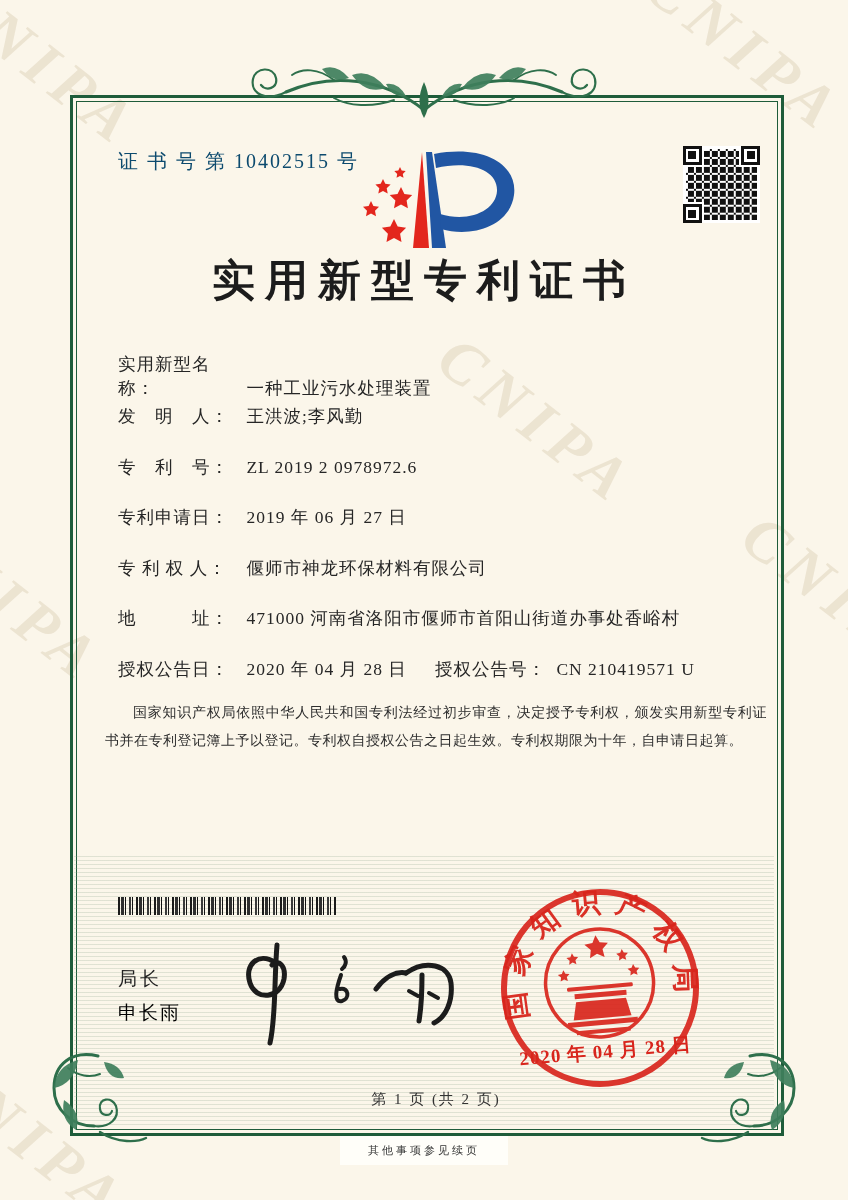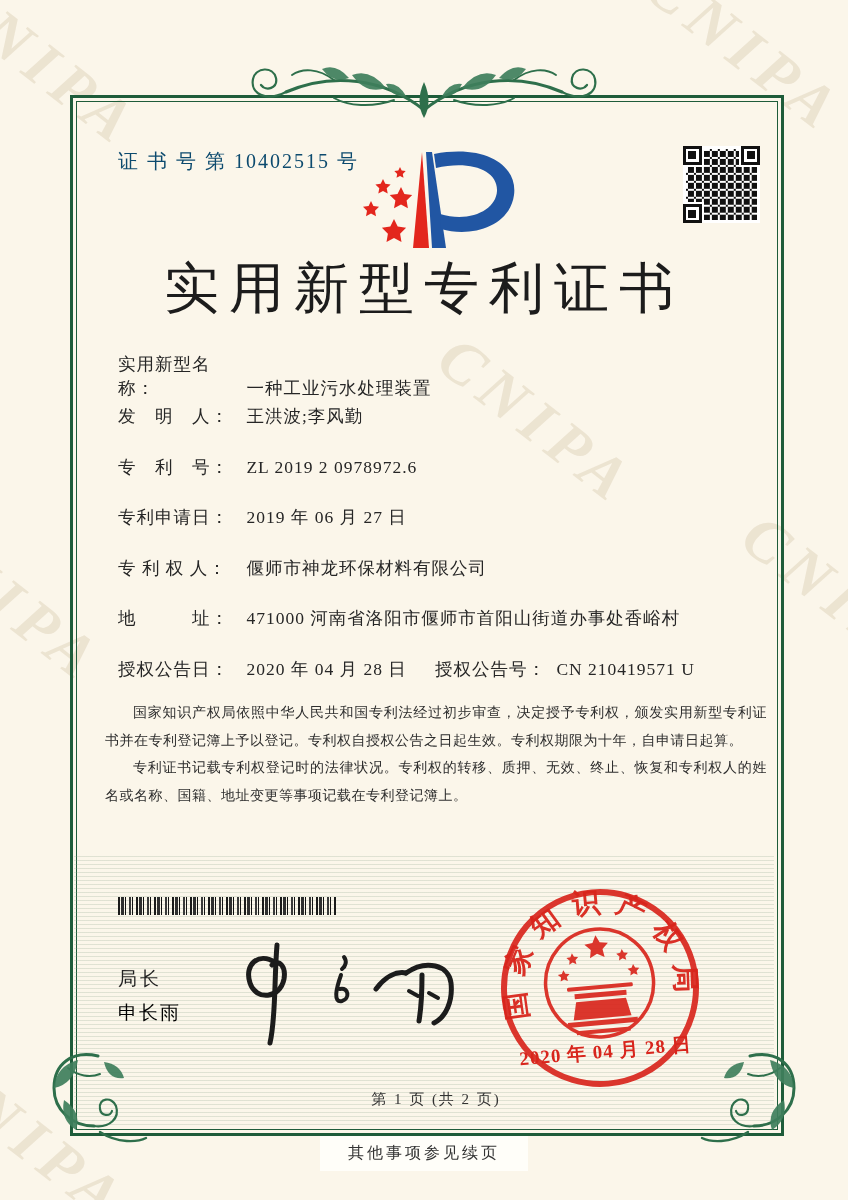--- a/index.html
+++ b/index.html
@@ -22,21 +22,21 @@
   
   .guilloche{
     position:absolute;left:74px;top:856px;width:700px;height:272px;
     background:repeating-linear-gradient(180deg, rgba(140,165,140,0.25) 0 1px, rgba(255,255,255,0) 1px 4px);
   }
   .cert-no{position:absolute;left:112px;top:148px;font-size:20px;letter-spacing:2px;color:#0c4a6e;margin-left:6px;}
   .logo{position:absolute;left:340px;top:138px;}
   .qr{position:absolute;left:683px;top:146px;}
   .title{
     position:absolute;left:0;top:252px;width:100%;text-align:center;
-    font-size:55px;font-weight:normal;letter-spacing:10px;color:#1c1c1c;
+    font-size:43px;font-weight:bold;letter-spacing:10px;color:#1c1c1c;
   }
   .frow{position:absolute;left:118px;width:648px;font-size:17.5px;color:#262626;}
   .flabel{display:inline-block;width:118px;letter-spacing:1px;}
   .fvalue{margin-left:6px;letter-spacing:1px;}
   .pair2{position:absolute;left:317px;top:0;}
   .body-text{
     position:absolute;left:105px;top:699px;width:662px;
     font-size:14px;line-height:27.5px;text-align:justify;color:#2e2e2e;
   }
   .body-text p{margin:0;text-indent:2em;letter-spacing:0.5px;}
@@ -55,21 +55,21 @@
     font-family:"Liberation Sans","DejaVu Sans",sans-serif;}
   .signature{position:absolute;left:228px;top:935px;}
   .seal{position:absolute;left:495px;top:883px;width:210px;height:210px;transform:rotate(-5deg);}
   .seal-date{
     position:absolute;left:0;top:156px;width:100%;text-align:center;
     font-size:19px;font-weight:bold;color:#d8251c;letter-spacing:1px;
   }
   .page-info{position:absolute;left:12px;top:1090px;width:100%;text-align:center;font-size:15px;letter-spacing:2px;color:#333;}
   .cont-note{
     position:absolute;left:50%;top:1136px;transform:translateX(-50%);
-    background:#fffef9;padding:7px 28px;font-size:16px;letter-spacing:3px;color:#333;
+    background:#fffef9;padding:7px 28px;font-size:11px;letter-spacing:3px;color:#333;
   }
   .ornament{position:absolute;pointer-events:none;}
 </style>
 </head>
 <body>
 
 <div class="page">
 
   <span class="wm" style="left:-28px;top:-36px;">CNIPA</span>
   <span class="wm" style="left:676px;top:-50px;">CNIPA</span>
@@ -209,21 +209,20 @@
     <span class="flabel">授权公告日：</span>
     <span class="fvalue">2020 年 04 月 28 日</span>
     <span class="pair2">
       <span class="flabel" style="width:auto;font-family:Liberation Mono, monospace;">授权公告号：</span>
       <span class="fvalue">CN 210419571 U</span>
     </span>
   </div>
 
   <div class="body-text">
     <p>国家知识产权局依照中华人民共和国专利法经过初步审查，决定授予专利权，颁发实用新型专利证书并在专利登记簿上予以登记。专利权自授权公告之日起生效。专利权期限为十年，自申请日起算。</p>
-    <p>专利证书记载专利权登记时的法律状况。专利权的转移、质押、无效、终止、恢复和专利权人的姓名或名称、国籍、地址变更等事项记载在专利登记簿上。</p>
   </div>
 
   <div class="barcode"></div>
 
   <div class="signer-title">局长</div>
   <div class="signer-name">申长雨</div>
 
   <svg class="signature" width="235" height="115" viewBox="0 0 235 115">
     <g stroke="#1c1c1c" stroke-width="5" fill="none" stroke-linecap="round" stroke-linejoin="round">
       <path d="M48,28 C30,16 16,30 22,48 C28,66 52,64 56,44 C58,32 52,24 44,30"></path>

